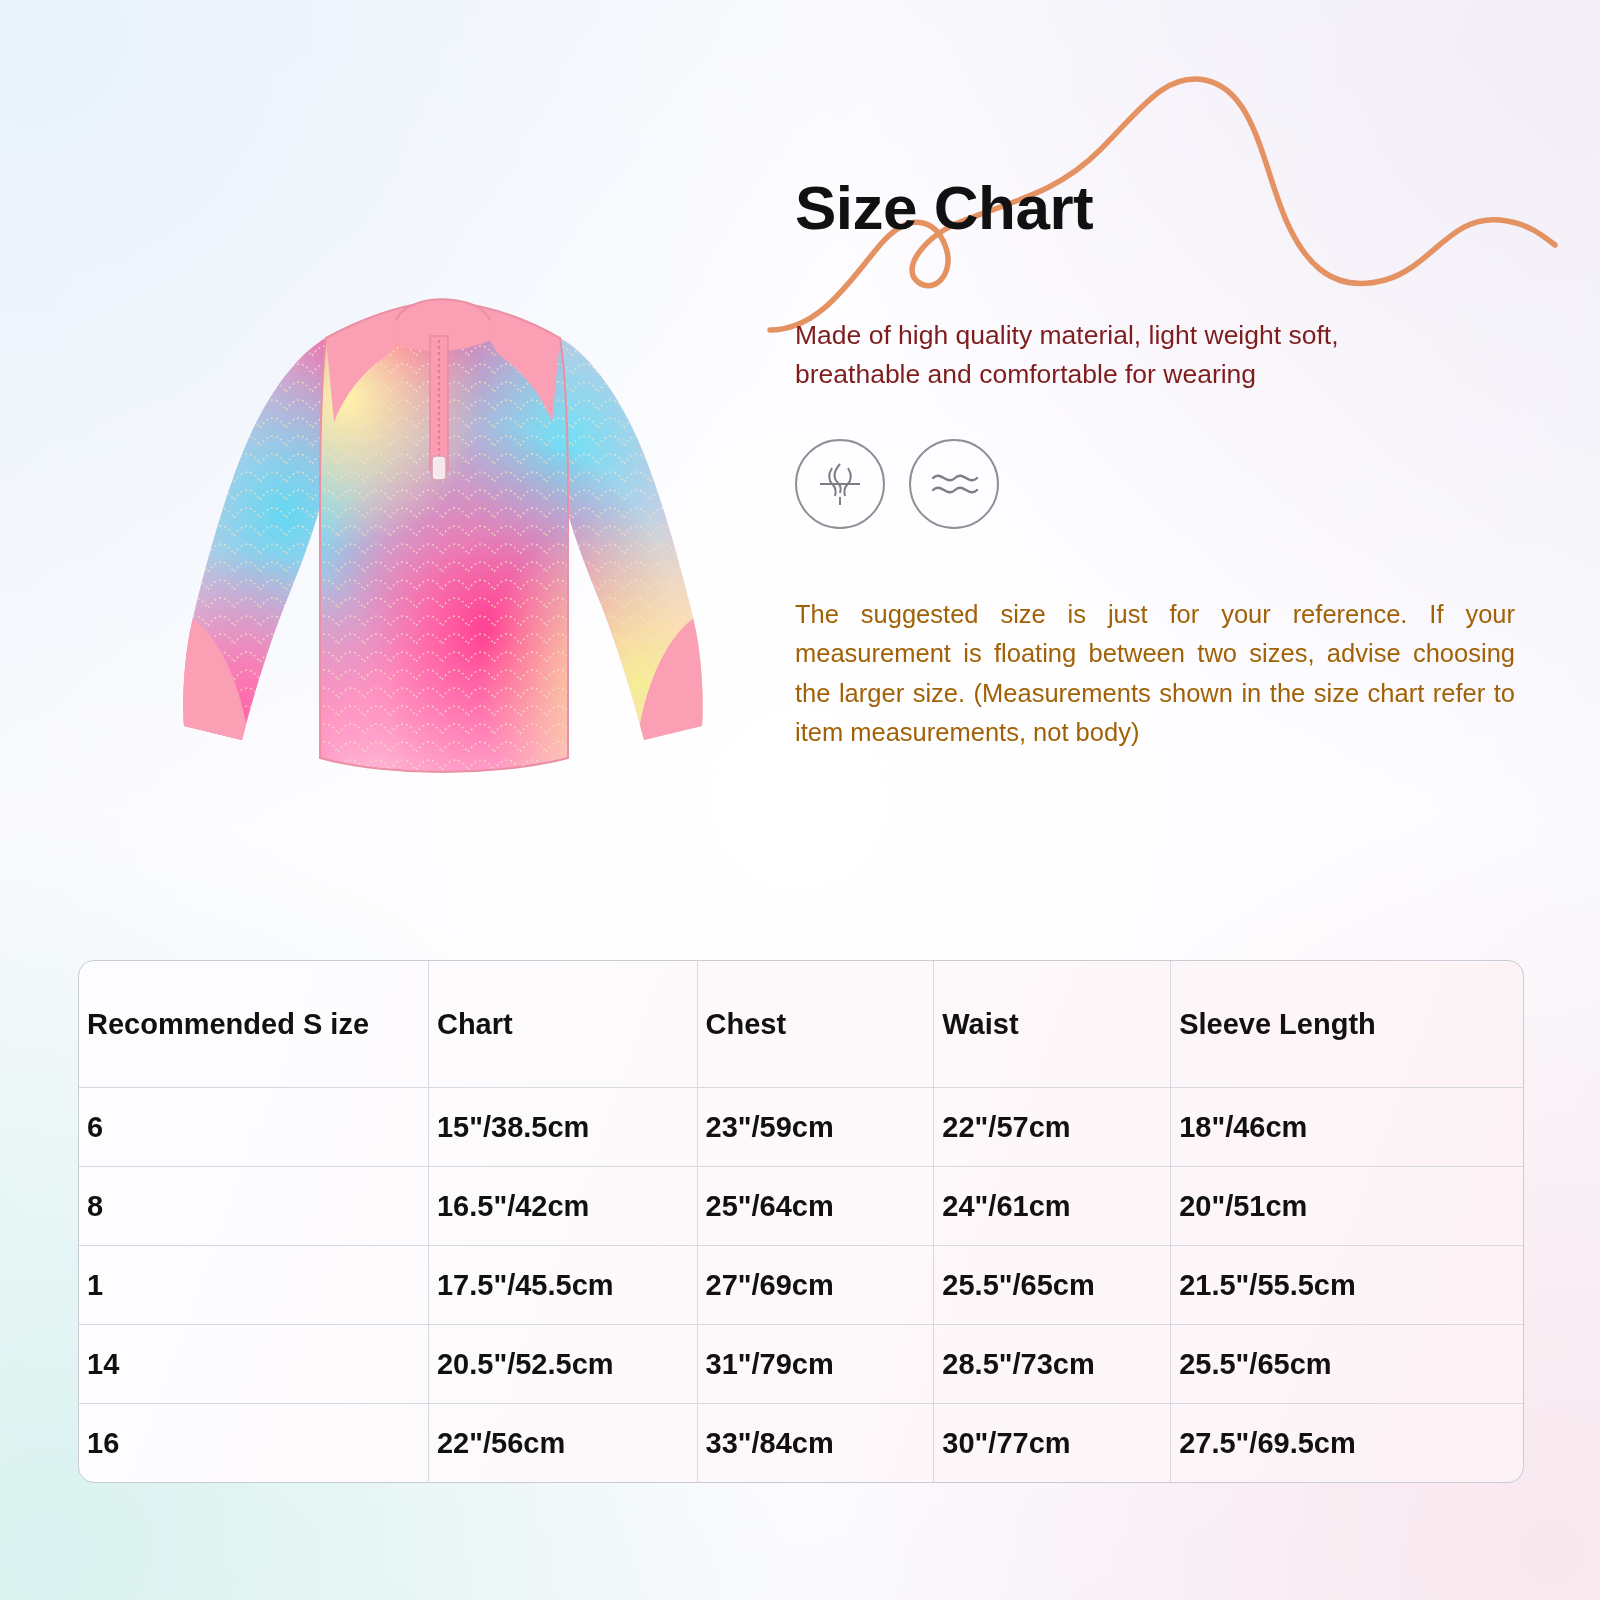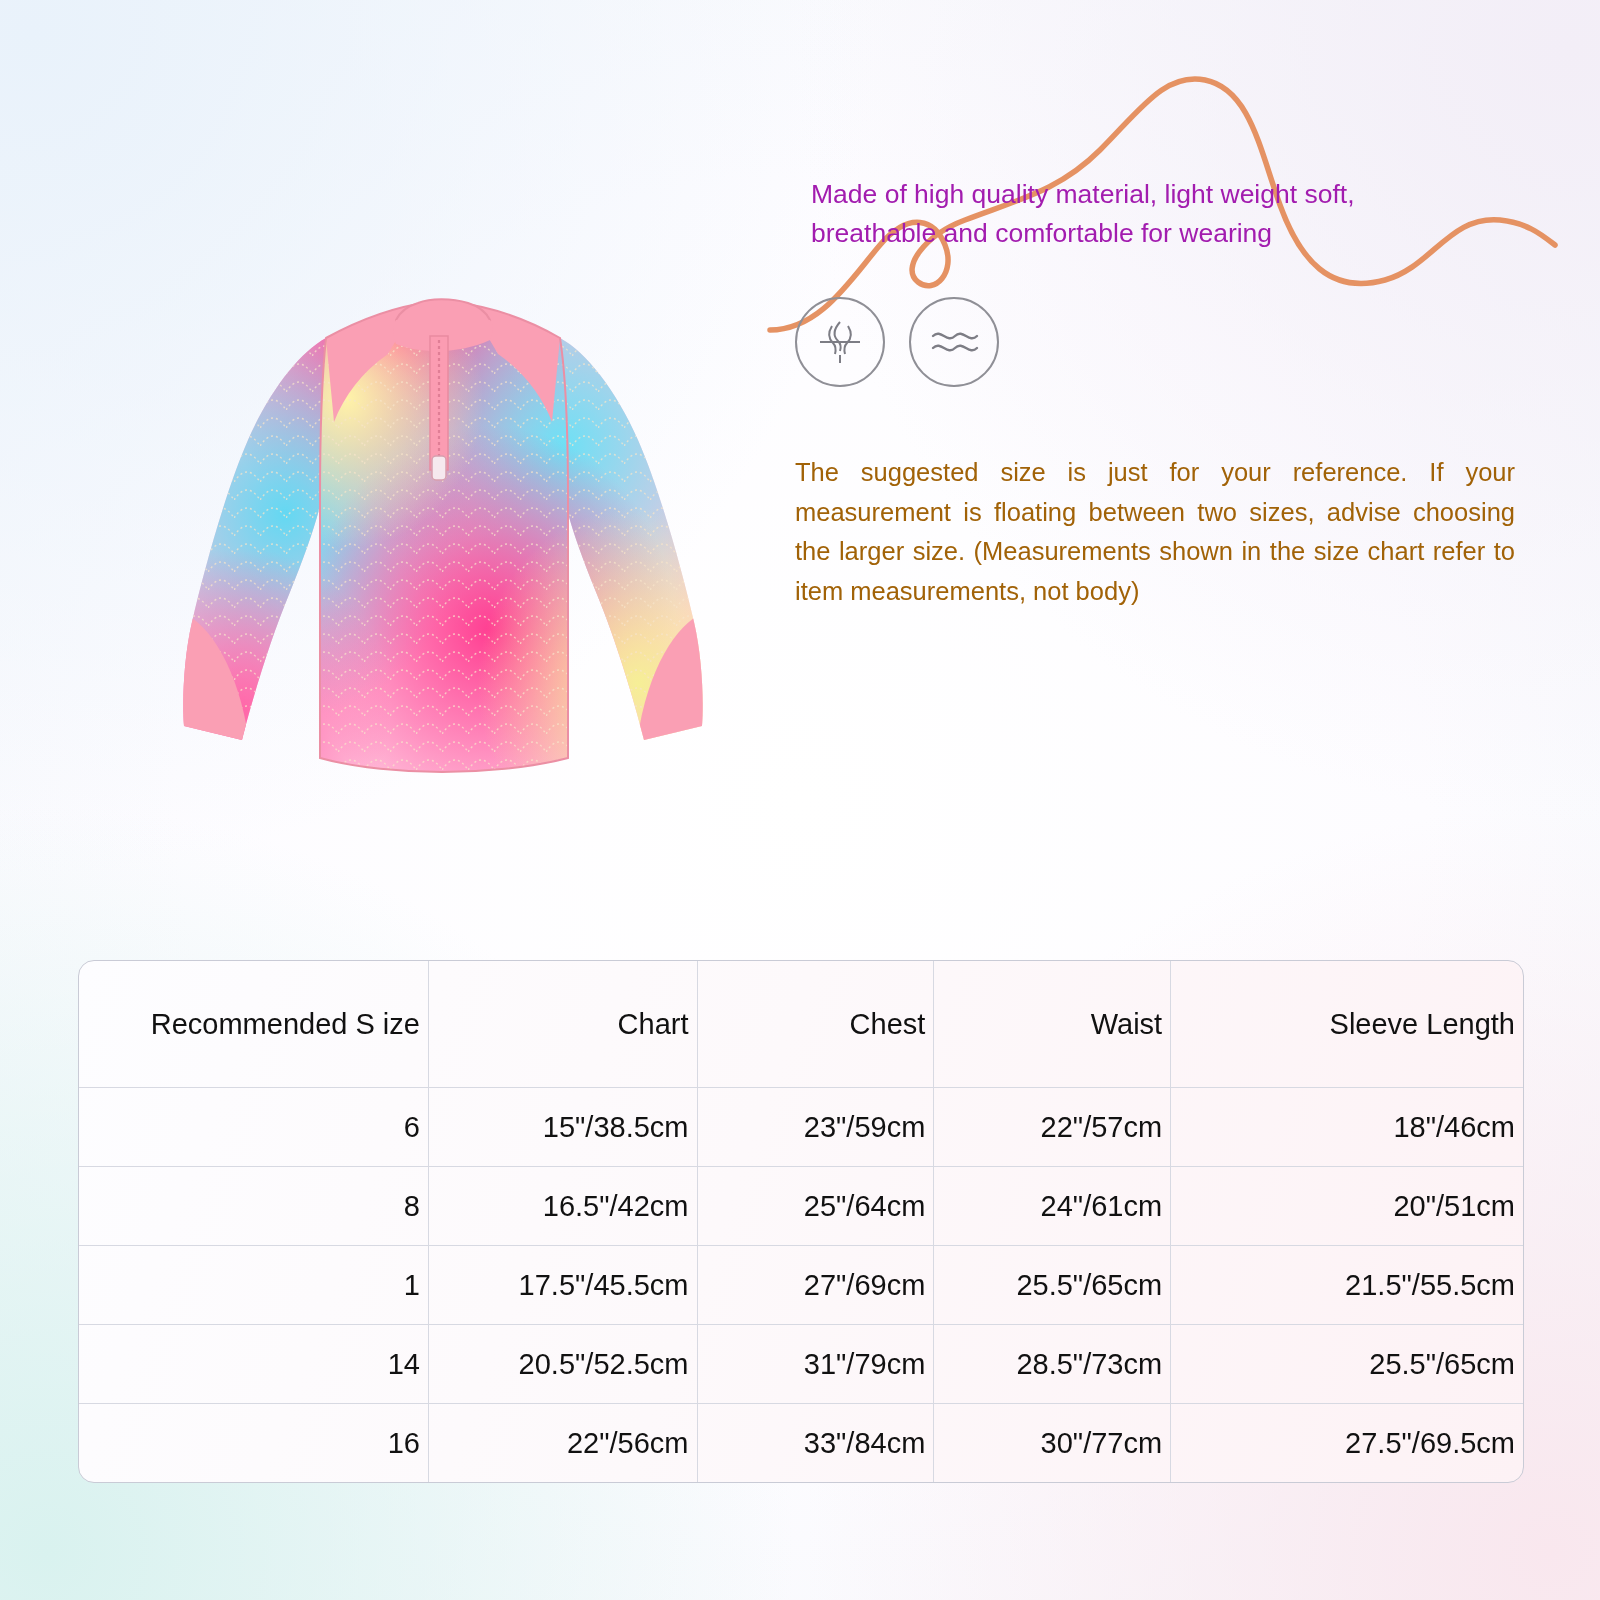--- a/index.html
+++ b/index.html
@@ -56,23 +56,23 @@
   .title {
     font-size: 62px;
     font-weight: bold;
     color: #111;
     letter-spacing: -0.5px;
     margin: 0 0 76px 0;
     line-height: 1.05;
   }
   .lede {
     font-size: 26.5px;
-    color: #a21caf;
+    color: #7f1d1d;
     line-height: 1.48;
-    margin: 0 0 44px 16px;
+    margin: 0 0 44px 0;
     max-width: 640px;
   }
   .badges {
     display: flex;
     gap: 24px;
     margin-bottom: 66px;
   }
   .badge {
     width: 86px;
     height: 86px;
@@ -99,22 +99,22 @@
     border: 1.5px solid #c9cbd6;
     border-radius: 16px;
     overflow: hidden;
     background: linear-gradient(110deg, #fdfdff 0%, #fdf9fb 45%, #fdf2f5 100%);
   }
   table {
     width: 100%;
     border-collapse: collapse;
   }
   th, td {
-    text-align: right;
-    font-weight: normal;
+    text-align: left;
+    font-weight: bold;
     color: #111;
     border-right: 1px solid #d7d9e2;
     border-bottom: 1px solid #d7d9e2;
   }
   th:last-child, td:last-child { border-right: none; }
   tr:last-child td { border-bottom: none; }
   thead th {
     font-size: 29px;
     padding: 20px 8px;
     height: 86px;
@@ -241,20 +241,21 @@
                C344 196 320 202 300 200 C282 198 270 190 266 180 C270 172 278 166 288 163 Z" fill="#fa9fb4" stroke="#eb8fa4" stroke-width="2"></path>
       <path d="M266 180 C262 188 262 196 266 204 C290 214 330 214 360 200 C364 192 364 186 360 180" fill="#fa9fb4"></path>
 
       <path d="M300 196 L318 196 L318 330 L300 330 Z" fill="#fb9cb2" stroke="#e98aa0" stroke-width="1.5"></path>
       <line x1="309" y1="200" x2="309" y2="326" stroke="#e07e96" stroke-width="2.2" stroke-dasharray="3 3"></line>
       <rect x="302" y="316" width="14" height="24" rx="4" fill="#f6e9ee" stroke="#d79fae" stroke-width="1.5"></rect>
     </svg>
   </div>
 
   <div class="right-col">
+    <h1 class="title">Size Chart</h1>
     <p class="lede">Made of high quality material, light weight soft, breathable and comfortable for wearing</p>
 
     <div class="badges">
       <div class="badge">
         <svg width="54" height="54" viewBox="0 0 54 54">
           <line x1="7" y1="27" x2="47" y2="27" stroke="#7d7d85" stroke-width="2"></line>
           <path d="M27 7 C20 15 20 21 25 26 C28 29 28 33 27 36" fill="none" stroke="#7d7d85" stroke-width="2"></path>
           <path d="M19 11 C14 19 16 24 20 28 C23 31 23 35 22 39" fill="none" stroke="#7d7d85" stroke-width="2"></path>
           <path d="M35 11 C40 19 38 24 34 28 C31 31 31 35 32 39" fill="none" stroke="#7d7d85" stroke-width="2"></path>
           <path d="M27 40 L27 48" stroke="#7d7d85" stroke-width="2"></path>

